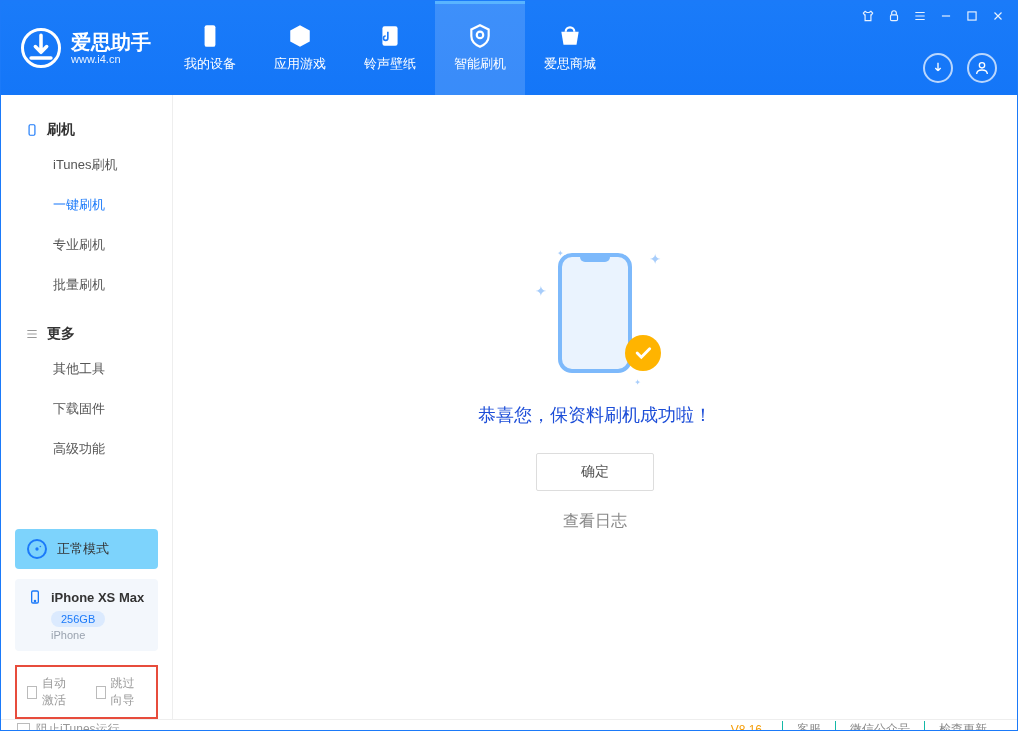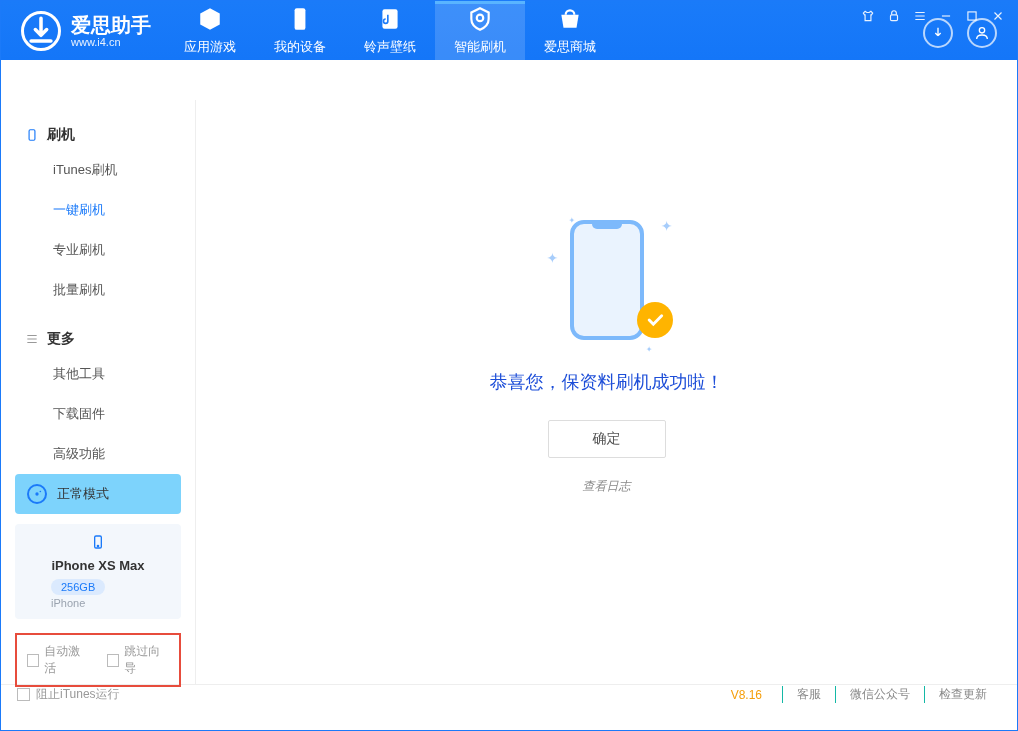--- a/index.html
+++ b/index.html
@@ -1,57 +1,57 @@
 <!DOCTYPE html>
 <html><head>
 <meta charset="utf-8">
 <style>
 * { margin: 0; padding: 0; box-sizing: border-box; font-family: "Microsoft YaHei", Arial, sans-serif; }
 body { background: #fff; width: 1018px; height: 731px; overflow: hidden; border: 1px solid #1b7af9; }
-.header { height: 59px; background: linear-gradient(to bottom, #1a7bf9, #1476f8); display: flex; align-items: center; color: #fff; position: relative; }
+.header { height: 94px; background: linear-gradient(to bottom, #1a7bf9, #1476f8); display: flex; align-items: center; color: #fff; position: relative; }
 .logo-block { display: flex; align-items: center; padding: 0 14px 0 20px; }
 .logo-circle { width: 40px; height: 40px; border-radius: 50%; border: 3px solid #fff; display: flex; align-items: center; justify-content: center; margin-right: 10px; }
 .logo-text { font-size: 20px; font-weight: bold; line-height: 1.1; }
 .logo-sub { font-size: 11px; opacity: .9; }
 .tabs { display: flex; height: 100%; }
 .tab { width: 90px; display: flex; flex-direction: column; align-items: center; justify-content: center; cursor: pointer; font-size: 13px; gap: 6px; position: relative; }
 .tab.active { background: rgba(255,255,255,0.16); border-top: 3px solid #59b4ff; padding-bottom: 3px; }
 .tab svg { width: 26px; height: 26px; }
 .titlebar-icons { position: absolute; top: 8px; right: 12px; display: flex; gap: 12px; align-items: center; }
 .titlebar-icons span, .titlebar-icons svg { width: 14px; height: 14px; cursor: pointer; color: #fff; opacity: .9; }
 .header-right-icons { position: absolute; right: 20px; bottom: 12px; display: flex; gap: 14px; }
 .header-right-icons .circ { width: 30px; height: 30px; border: 2px solid rgba(255,255,255,.7); border-radius: 50%; display: flex; align-items: center; justify-content: center; cursor: pointer; }
 
 .body { display: flex; height: calc(100% - 77px - 28px); }
-.sidebar { width: 195px; border-right: 1px solid #eee; padding-top: 20px; display: flex; flex-direction: column; margin-top: 40px; }
+.sidebar { width: 172px; border-right: 1px solid #eee; padding-top: 20px; display: flex; flex-direction: column; }
 .side-group-h { display: flex; align-items: center; gap: 8px; padding: 6px 24px; font-size: 14px; color: #333; font-weight: bold; }
 .side-group-h svg { width: 14px; height: 14px; }
 .side-item { padding: 11px 24px 11px 52px; font-size: 13px; color: #555; cursor: pointer; }
 .side-item.active { color: #1b7af9; }
 .side-spacer { flex: 1; }
 .mode-card { margin: 0 14px 10px; background: #7dd3fc; border-radius: 4px; padding: 10px 12px; display: flex; align-items: center; gap: 10px; font-size: 13px; color: #333; }
 .mode-card .ic { width: 20px; height: 20px; border: 2px solid #1b7af9; border-radius: 50%; display: flex; align-items: center; justify-content: center; }
 .device-card { margin: 0 14px 14px; background: #f3f7fc; border-radius: 4px; padding: 10px 12px; }
-.device-name { display: flex; align-items: center; gap: 8px; font-size: 13px; font-weight: bold; color: #333; flex-direction: column; }
+.device-name { display: flex; align-items: center; gap: 8px; font-size: 13px; font-weight: bold; color: #333; }
 .device-name svg { width: 16px; height: 16px; }
 .storage-badge { display: inline-block; margin: 6px 0 2px 24px; background: #dbeafe; color: #1b7af9; border-radius: 10px; padding: 2px 10px; font-size: 11px; }
 .device-type { margin-left: 24px; font-size: 11px; color: #9aa3af; }
 .check-row { margin: 0 14px 0; border: 2px solid #e74c3c; padding: 8px 10px; display: flex; gap: 18px; font-size: 12px; color: #999; }
 .check-row label { display: flex; align-items: center; gap: 5px; cursor: pointer; }
 .chkbox { width: 13px; height: 13px; border: 1px solid #bbb; display: inline-block; }
 
 .main { flex: 1; display: flex; flex-direction: column; align-items: center; justify-content: center; padding-bottom: 40px; }
 .phone-ill { position: relative; width: 120px; height: 140px; margin-bottom: 20px; }
 .phone-body { width: 74px; height: 120px; border: 4px solid #7db9fb; border-radius: 14px; background: #eaf3fe; position: absolute; left: 50%; top: 50%; transform: translate(-50%, -50%); }
 .phone-notch { width: 30px; height: 5px; background: #7db9fb; border-radius: 0 0 6px 6px; position: absolute; top: 0; left: 50%; transform: translateX(-50%); }
 .check-badge { position: absolute; right: -6px; bottom: 12px; width: 36px; height: 36px; background: #ffb400; border-radius: 50%; display: flex; align-items: center; justify-content: center; }
 .sparkle { position: absolute; color: #a7cdfb; font-size: 14px; }
 .success-text { font-size: 18px; color: #1d4ed8; margin-bottom: 26px; }
 .ok-btn { border: 1px solid #ddd; background: #fff; padding: 9px 44px; font-size: 14px; color: #555; cursor: pointer; border-radius: 2px; margin-bottom: 20px; }
-.log-link { font-size: 12px; color: #888; cursor: pointer; font-style: italic; }
+.log-link { font-size: 16px; color: #888; cursor: pointer; }
 
 .statusbar { height: 20px; border-top: 1px solid #eee; display: flex; align-items: center; padding: 0 16px; font-size: 12px; color: #999; }
 .statusbar .left { display: flex; align-items: center; gap: 6px; }
 .statusbar .spacer { flex: 1; }
 .statusbar .version { color: #f59e0b; margin-right: 20px; }
 .statusbar .link { color: #888; padding: 0 14px; border-left: 1px solid #14b8a6; cursor: pointer; }
 </style>
 </head>
 <body>
 
@@ -63,29 +63,29 @@
         </svg>
     </div>
     <div>
       <div class="logo-text">爱思助手</div>
       <div class="logo-sub">www.i4.cn</div>
     </div>
   </div>
   <div class="tabs">
     <div class="tab">
       <svg viewBox="0 0 24 24" fill="#fff">
+          <rect x="7" y="2" width="10" height="20" rx="2"></rect>
+        </svg>
+      <span>我的设备</span>
+    </div>
+    <div class="tab">
+      <svg viewBox="0 0 24 24" fill="#fff">
           <path d="M12 2l9 5v10l-9 5-9-5V7z"></path>
         </svg>
       <span>应用游戏</span>
-    </div>
-    <div class="tab">
-      <svg viewBox="0 0 24 24" fill="#fff">
-          <rect x="7" y="2" width="10" height="20" rx="2"></rect>
-        </svg>
-      <span>我的设备</span>
     </div>
     <div class="tab">
       <svg viewBox="0 0 24 24" fill="#fff">
           <rect x="5" y="3" width="14" height="18" rx="2"></rect>
           <path d="M10 8v6a2 2 0 11-2-2" stroke="#1b7af9" stroke-width="1.5" fill="none"></path>
         </svg>
       <span>铃声壁纸</span>
     </div>
     <div class="tab active">
       <svg viewBox="0 0 24 24" fill="none" stroke="#fff" stroke-width="2">

